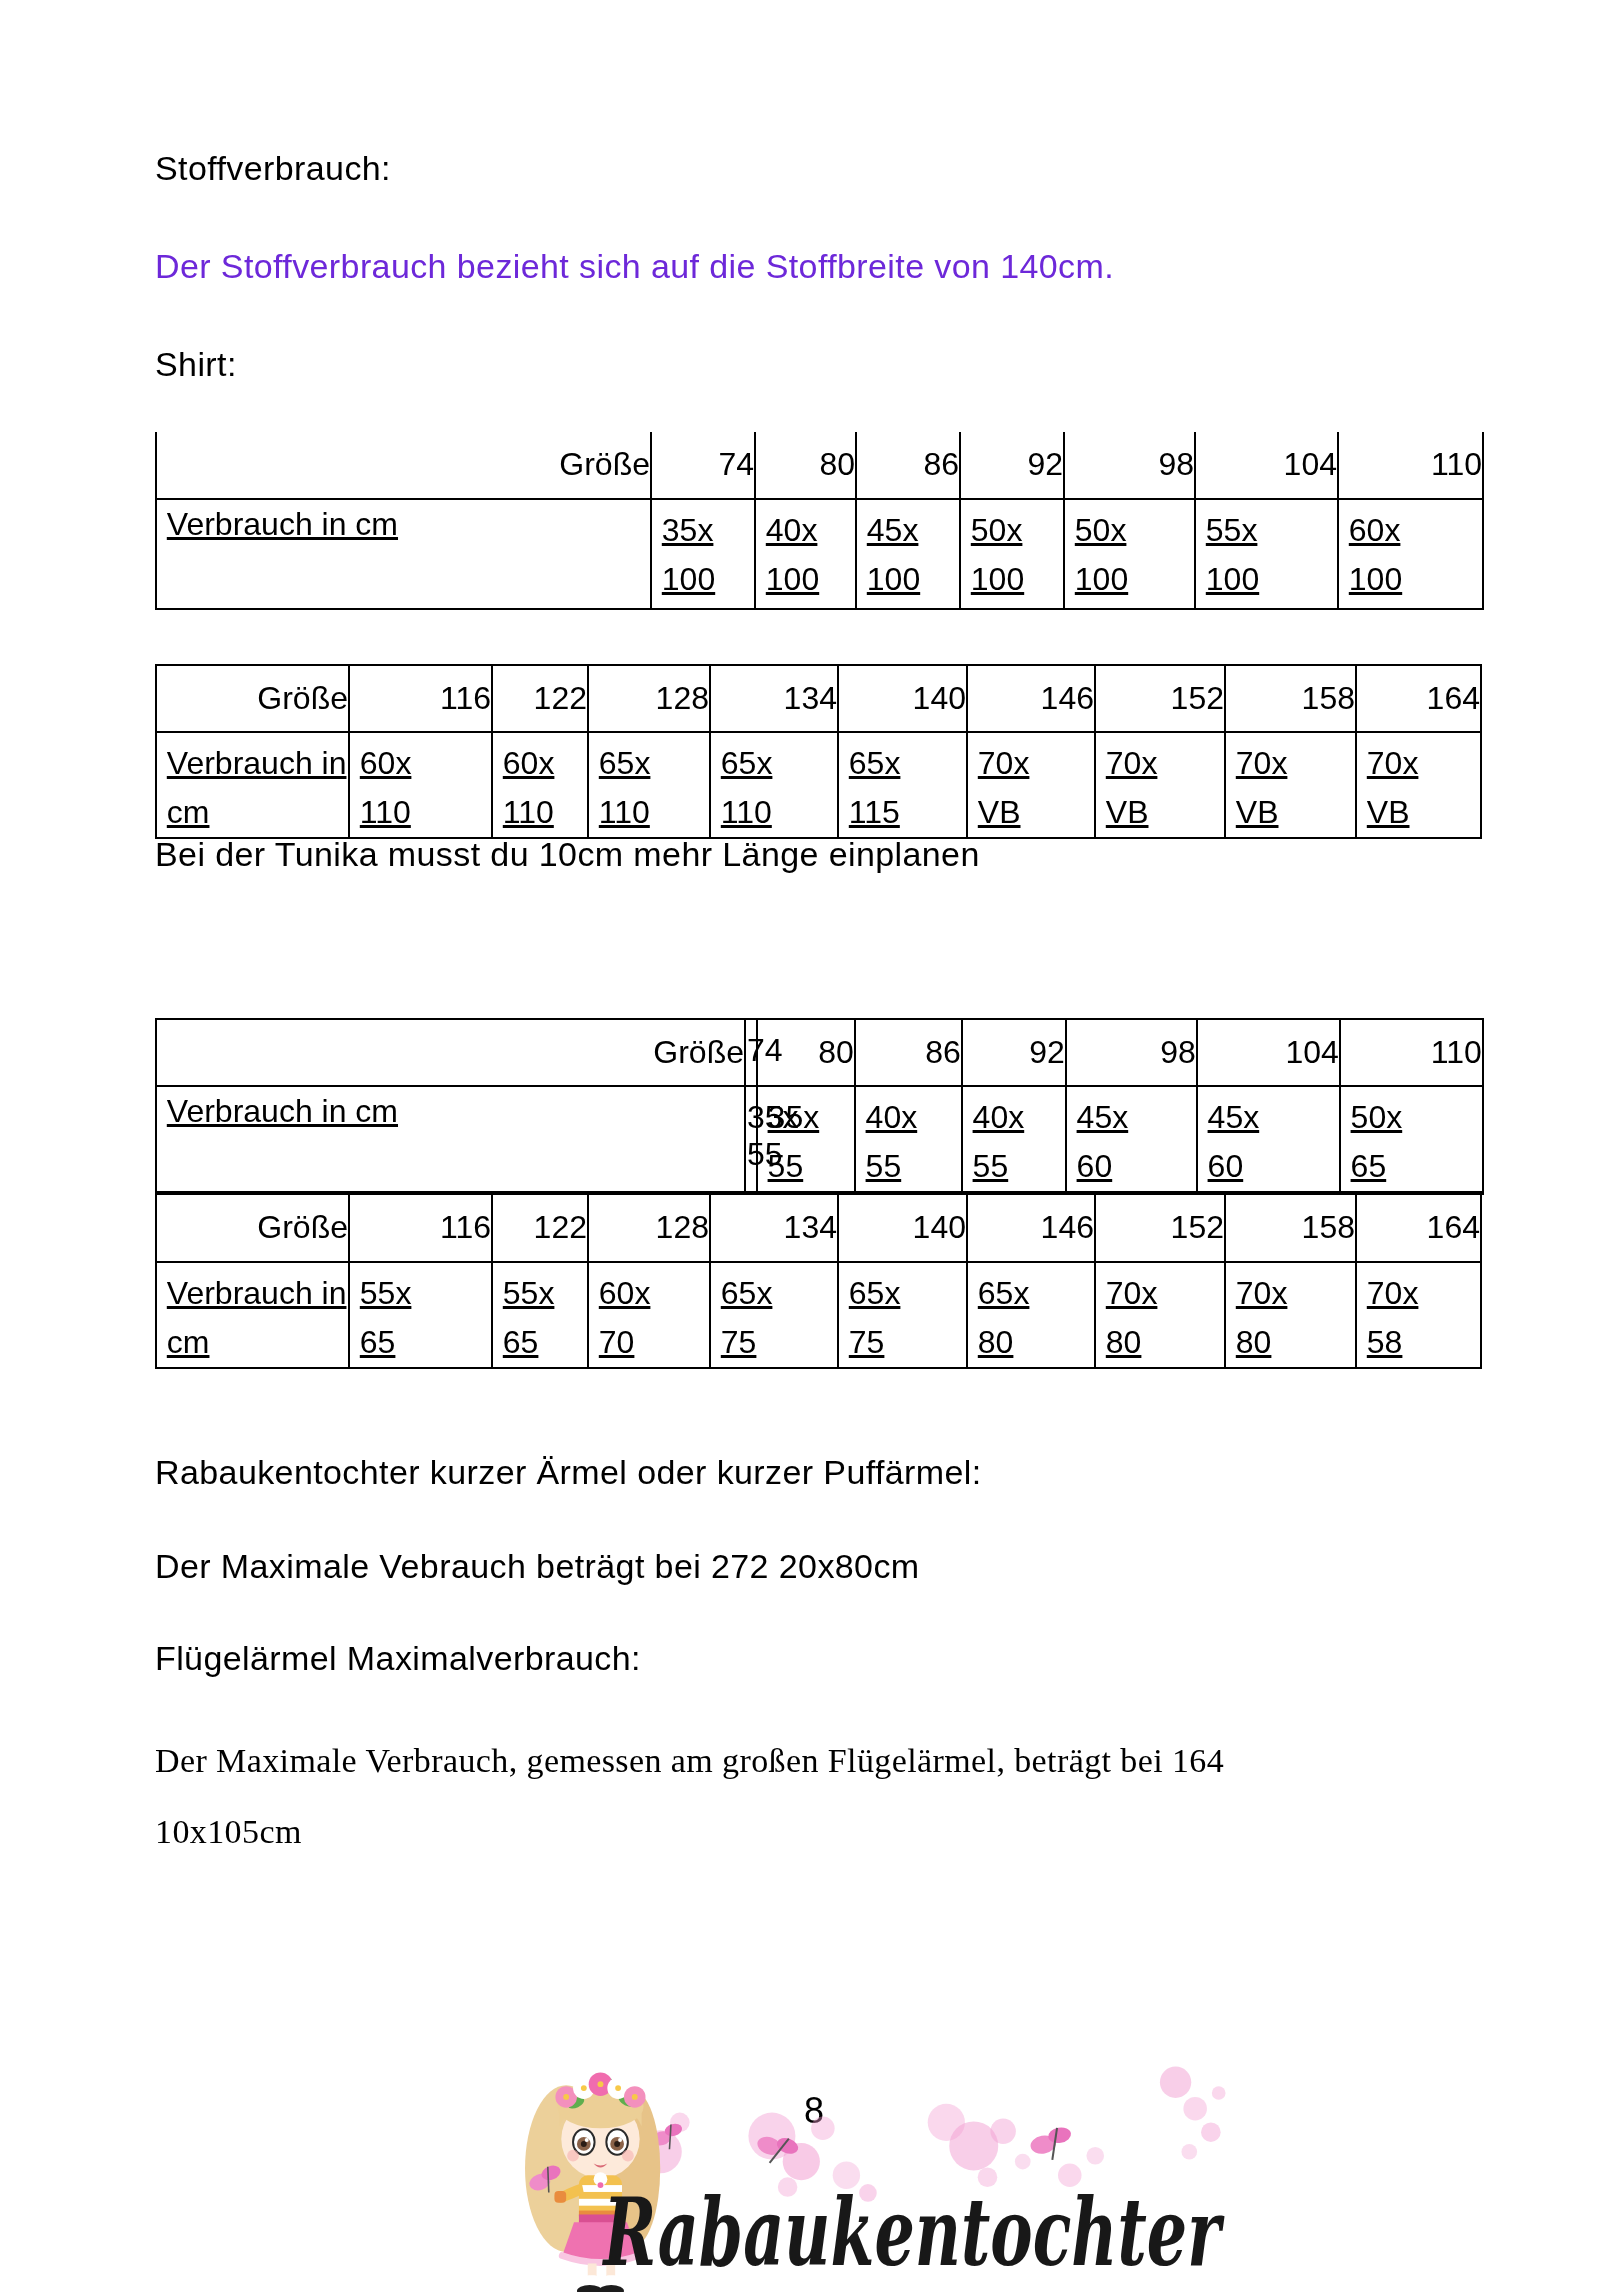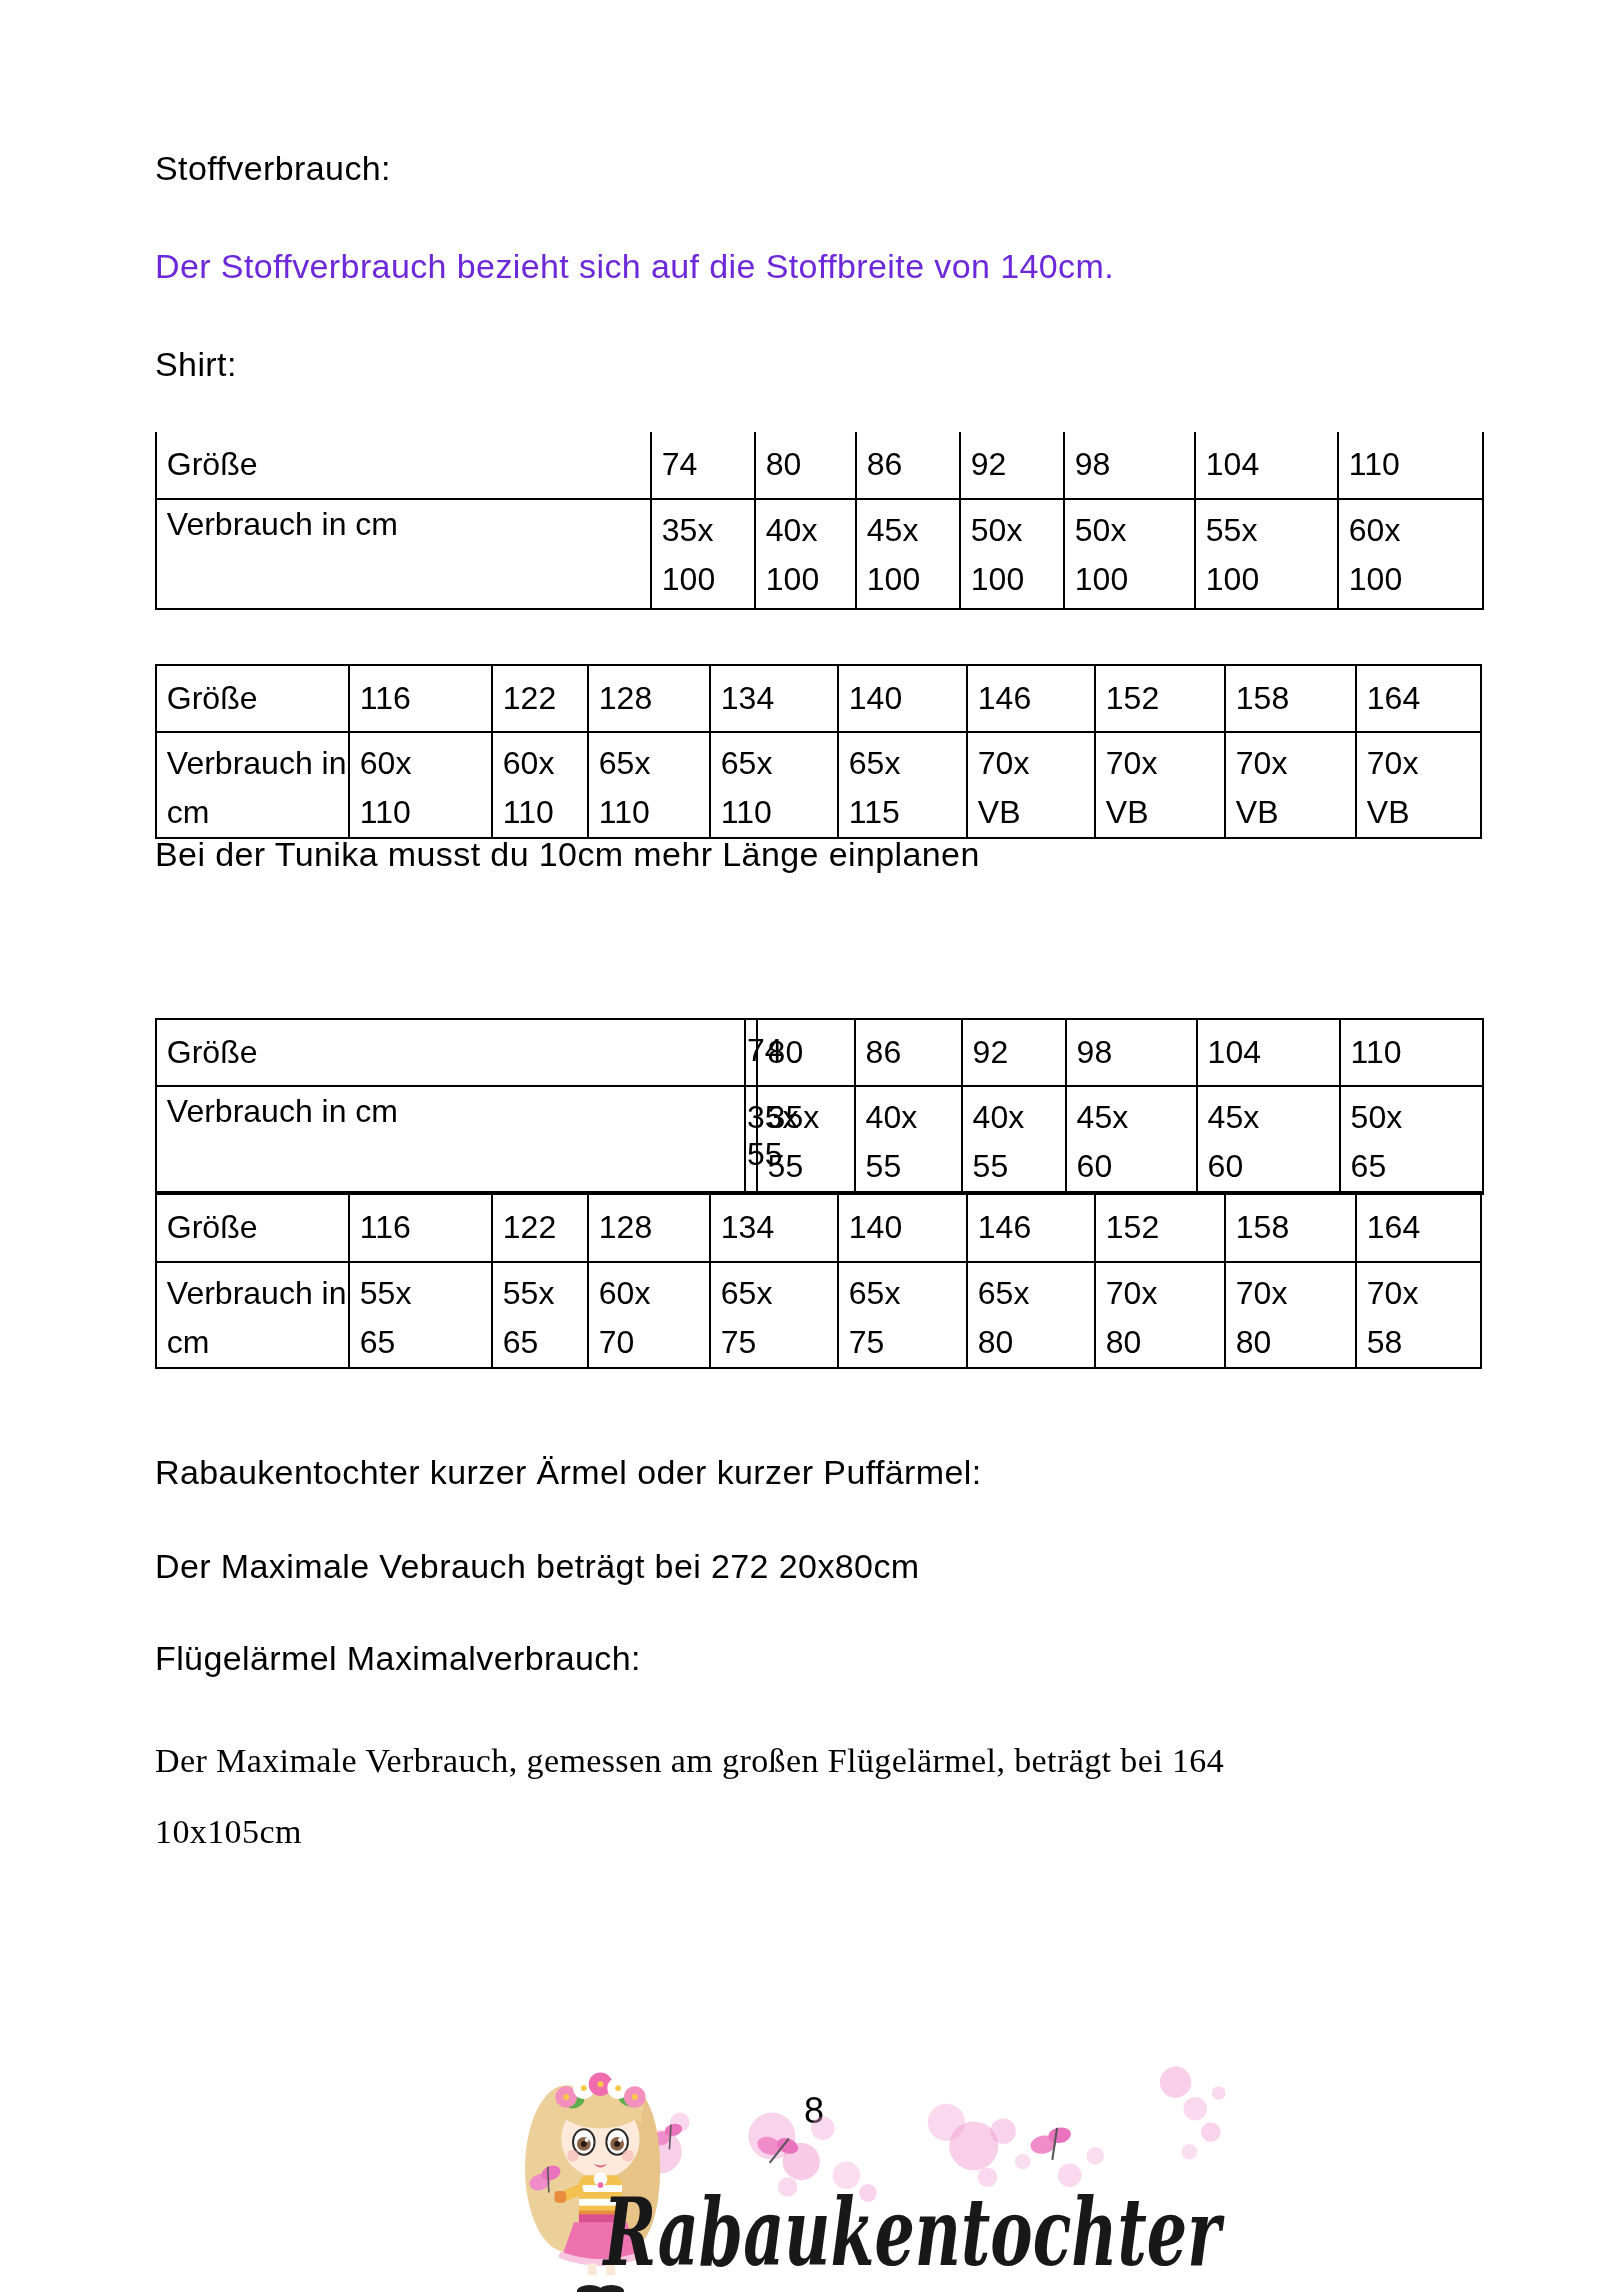--- a/index.html
+++ b/index.html
@@ -9,22 +9,22 @@
   }
   .txt { position:absolute; left:155px; font-size:34px; letter-spacing:0.4px; white-space:nowrap; }
   .pink { color:#6d28d9; }
   .wrap { white-space:normal; line-height:71px;font-family:Liberation Serif, serif; }
 
   table { position:absolute; left:155px; border-collapse:collapse; table-layout:fixed; }
   td {
     border:2px solid #000; vertical-align:top; font-size:32px;
     padding:0 0 0 9.8px; box-sizing:border-box; position:relative;
   }
-  .r1 td { height:67px; padding-top:13.7px; }
-  .r2 td { padding-top:5.9px; }
+  .r1 td { height:67px; padding-top:13.7px;text-align:right; }
+  .r2 td { padding-top:5.9px;text-decoration:underline; }
   .t1 .r2 td { height:110px; }
   .t2 .r2 td { height:98px; }
   .t3 .r2 td { height:103px; }
   .t4 .r2 td { height:106px; }
   .no-top td { border-top:none; }
   .t3 .r2 td { border-bottom-width:4.9px; }
   .l { display:block; line-height:49px; white-space:nowrap; }
   .lblwrap { display:block; line-height:49px; }
 
   

